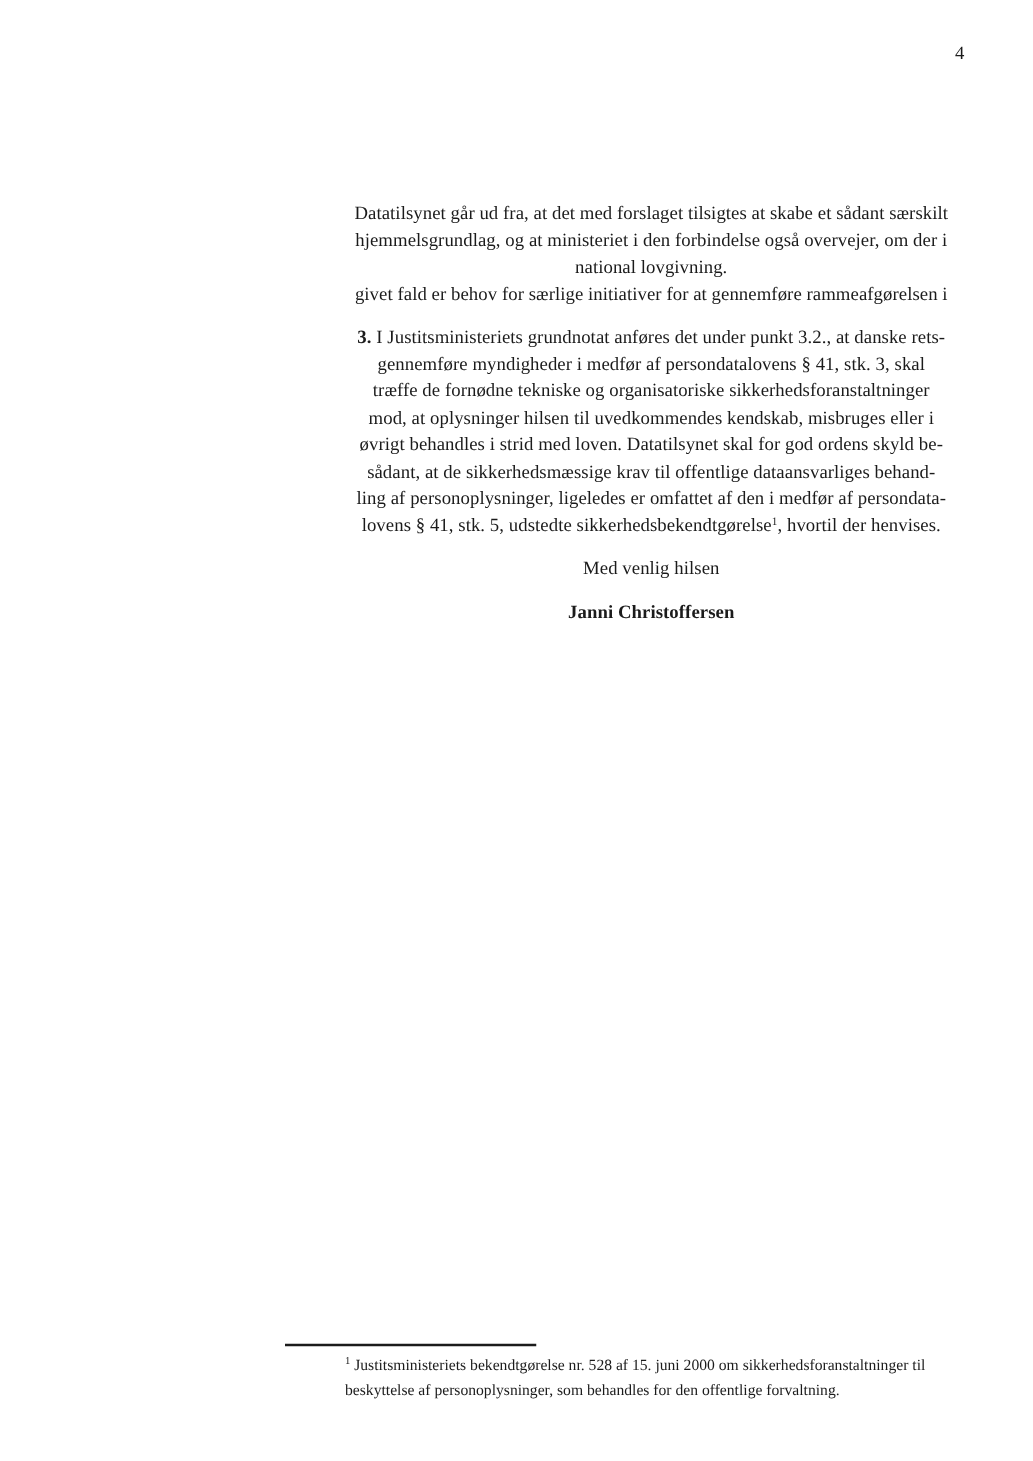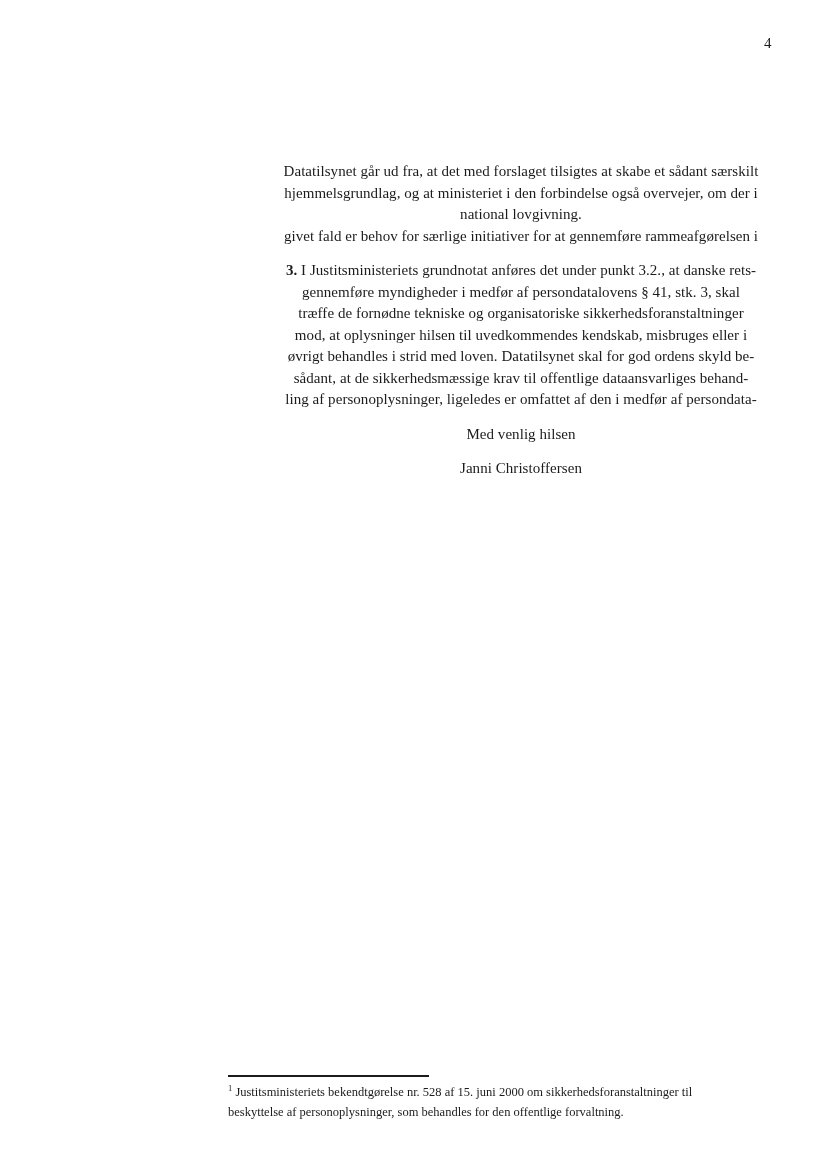--- a/index.html
+++ b/index.html
@@ -51,37 +51,39 @@
     line-height: 0;
     vertical-align: baseline;
     position: relative;
     top: -0.55em;
   }
   .closing {
     margin: 12px 0 0 0;
   }
   .signature {
     margin: 15px 0 0 0;
+    font-weight: bold;
   }
   .footnote {
     position: absolute;
     left: 228px;
     top: 1075px;
     width: 548px;
     font-size: 12.5px;
     line-height: 19.5px;
   }
   .footnote-rule {
     width: 201px;
     height: 2px;
     background: #1b1b1b;
     margin: 0 0 6px 0;
   }
   .footnote .line {
     white-space: pre;
+    margin-left: 48px;
   }
   sup.fn-marker {
     font-size: 8.5px;
     line-height: 0;
     vertical-align: baseline;
     position: relative;
     top: -0.55em;
   }
 </style>
 </head>
@@ -101,20 +103,21 @@
     </p>
 
     <p class="para">
       <span class="line"><b class="lead-number">3.</b><span> I Justitsministeriets grundnotat anføres det under punkt 3.2., at danske rets-</span></span>
       <span class="line">gennemføre myndigheder i medfør af persondatalovens § 41, stk. 3, skal</span>
       <span class="line">træffe de fornødne tekniske og organisatoriske sikkerhedsforanstaltninger</span>
       <span class="line">mod, at oplysninger hilsen til uvedkommendes kendskab, misbruges eller i</span>
       <span class="line">øvrigt behandles i strid med loven. Datatilsynet skal for god ordens skyld be-</span>
       <span class="line">sådant, at de sikkerhedsmæssige krav til offentlige dataansvarliges behand-</span>
       <span class="line">ling af personoplysninger, ligeledes er omfattet af den i medfør af persondata-</span>
+      <span class="line"><span>lovens § 41, stk. 5, udstedte sikkerhedsbekendtgørelse</span><sup class="fn-ref">1</sup><span>, hvortil der henvises.</span></span>
     </p>
 
     <p class="para closing">Med venlig hilsen</p>
 
     <p class="para signature">Janni Christoffersen</p>
 
   </div>
 
   <div class="footnote">
     <div class="footnote-rule"></div>

